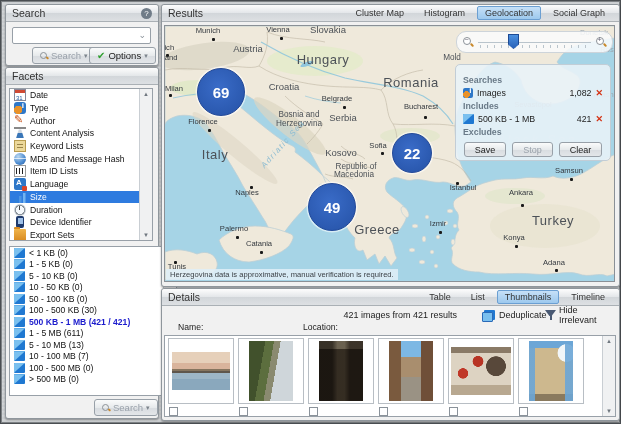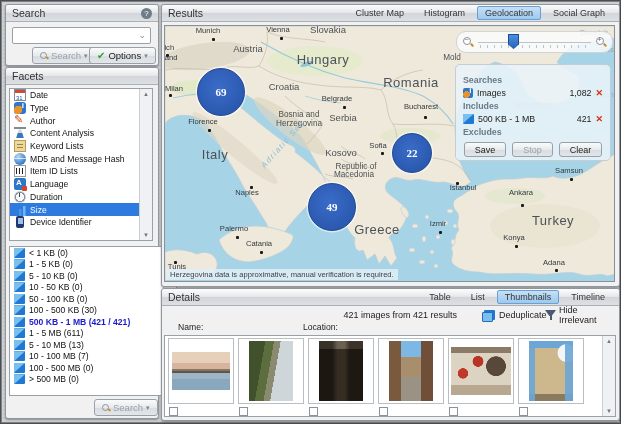--- a/index.html
+++ b/index.html
@@ -83,21 +83,21 @@
   .ml-lg{font-size:13px;letter-spacing:.5px;}
   .ml-md{font-size:9.5px;}
   .ml-sm{font-size:8.2px;}
   .ml-city{font-size:7.6px;color:#33383e;}
   .ml-dim{font-size:7.6px;color:#9aa6b0;}
   .cdot{position:absolute;width:2.6px;height:2.6px;background:#1a1a1a;border-radius:1px;}
   .sea{position:absolute;font-style:italic;pointer-events:none;white-space:nowrap;}
   .cluster{position:absolute;transform:translate(-50%,-50%);border-radius:50%;
            background:radial-gradient(circle at 45% 40%,#3a6cc8,#2a58ae 75%);
            border:1.5px solid #21489a;box-shadow:0 0 0 1.5px rgba(255,255,255,.55);
-           color:#fff;font-weight:bold;font-size:11px;display:flex;align-items:center;justify-content:center;font-family:Liberation Serif, serif;}
+           color:#fff;font-weight:bold;font-size:15px;display:flex;align-items:center;justify-content:center;}
   #map-disclaimer{position:absolute;left:1px;bottom:1px;background:rgba(223,238,247,.88);
                   font-size:7.6px;color:#3c4146;padding:1px 4px;}
   
   #zoombar{position:absolute;left:291px;top:5px;width:157px;height:22px;background:rgba(250,252,253,.85);
            border:1px solid #cdd4da;border-radius:10px;display:flex;align-items:center;padding:0 6px;box-sizing:border-box;}
   .zmag{width:10px;height:10px;position:relative;}
   .zmag::before{content:"";position:absolute;left:0;top:0;width:6px;height:6px;border:1.6px solid #8c9298;border-radius:50%;background:#fff;}
   .zmag::after{content:"";position:absolute;left:7px;top:7px;width:4px;height:2px;background:#c8882a;transform:rotate(45deg);border-radius:1px;}
   .zmag .pm{position:absolute;left:1.5px;top:-1px;font-size:7px;color:#667;}
   #slider{flex:1;position:relative;height:100%;margin:0 5px;}
@@ -204,31 +204,35 @@
           <span>MD5 and Message Hash</span>
         </div>
         <div class="row">
           <span class="fi ic-barcode"></span>
           <span>Item ID Lists</span>
         </div>
         <div class="row">
           <span class="fi ic-lang"></span>
           <span>Language</span>
         </div>
-        <div class="row">
-          <span class="fi ic-clock"></span>
-          <span>Duration</span>
-        </div>
         <div class="row sel">
           <span class="fi ic-size"></span>
           <span>Size</span>
         </div>
         <div class="row">
+          <span class="fi ic-clock"></span>
+          <span>Duration</span>
+        </div>
+        <div class="row">
           <span class="fi ic-device"></span>
           <span>Device Identifier</span>
+        </div>
+        <div class="row">
+          <span class="fi ic-export"></span>
+          <span>Export Sets</span>
         </div>
         <div class="vsb">
           <span>▲</span>
           <span>▼</span>
         </div>
       </div>
     <div class="listbox" id="size-list">
 
     <div class="row">
           <span class="ic-sizeitem"></span>

